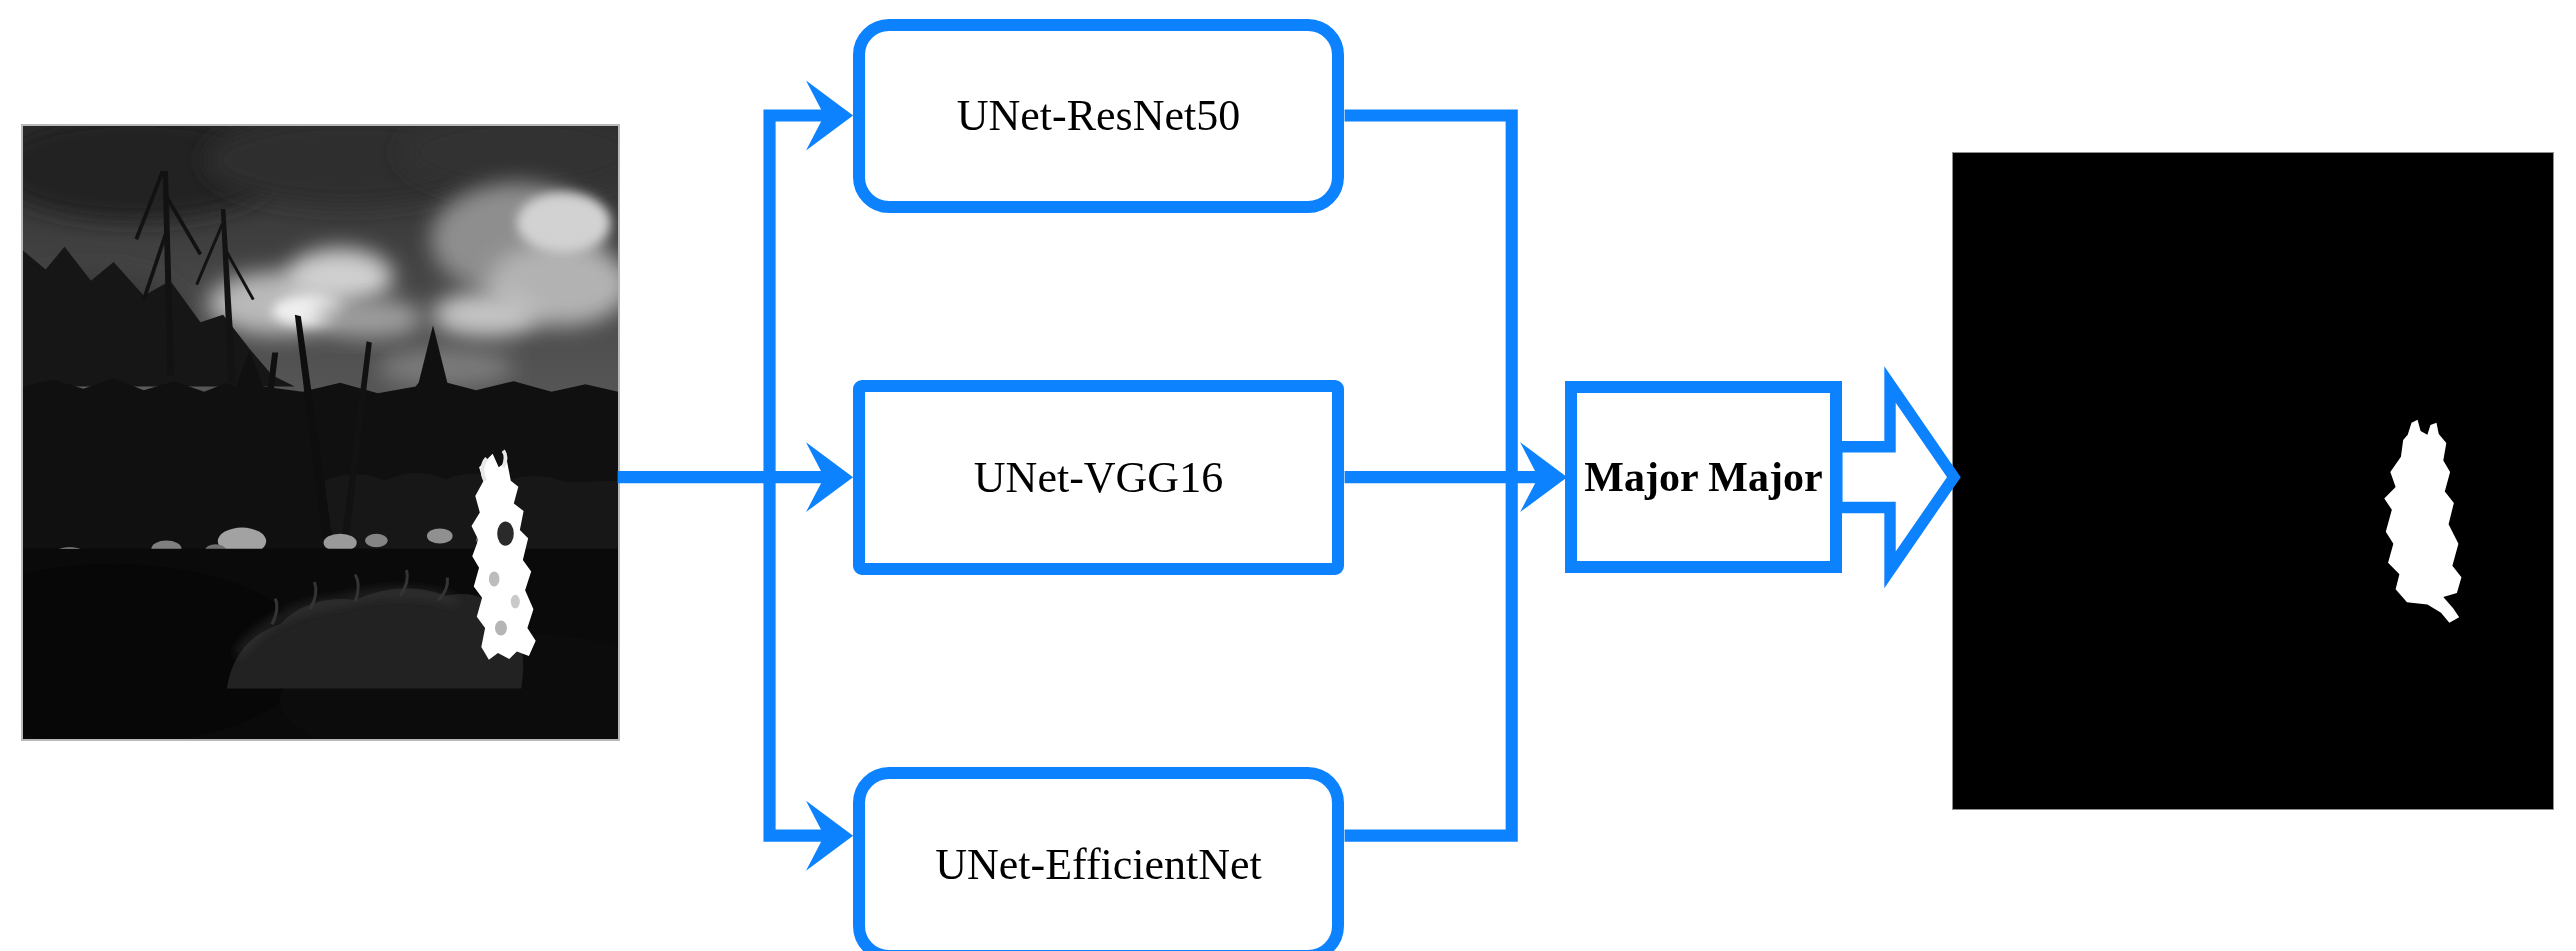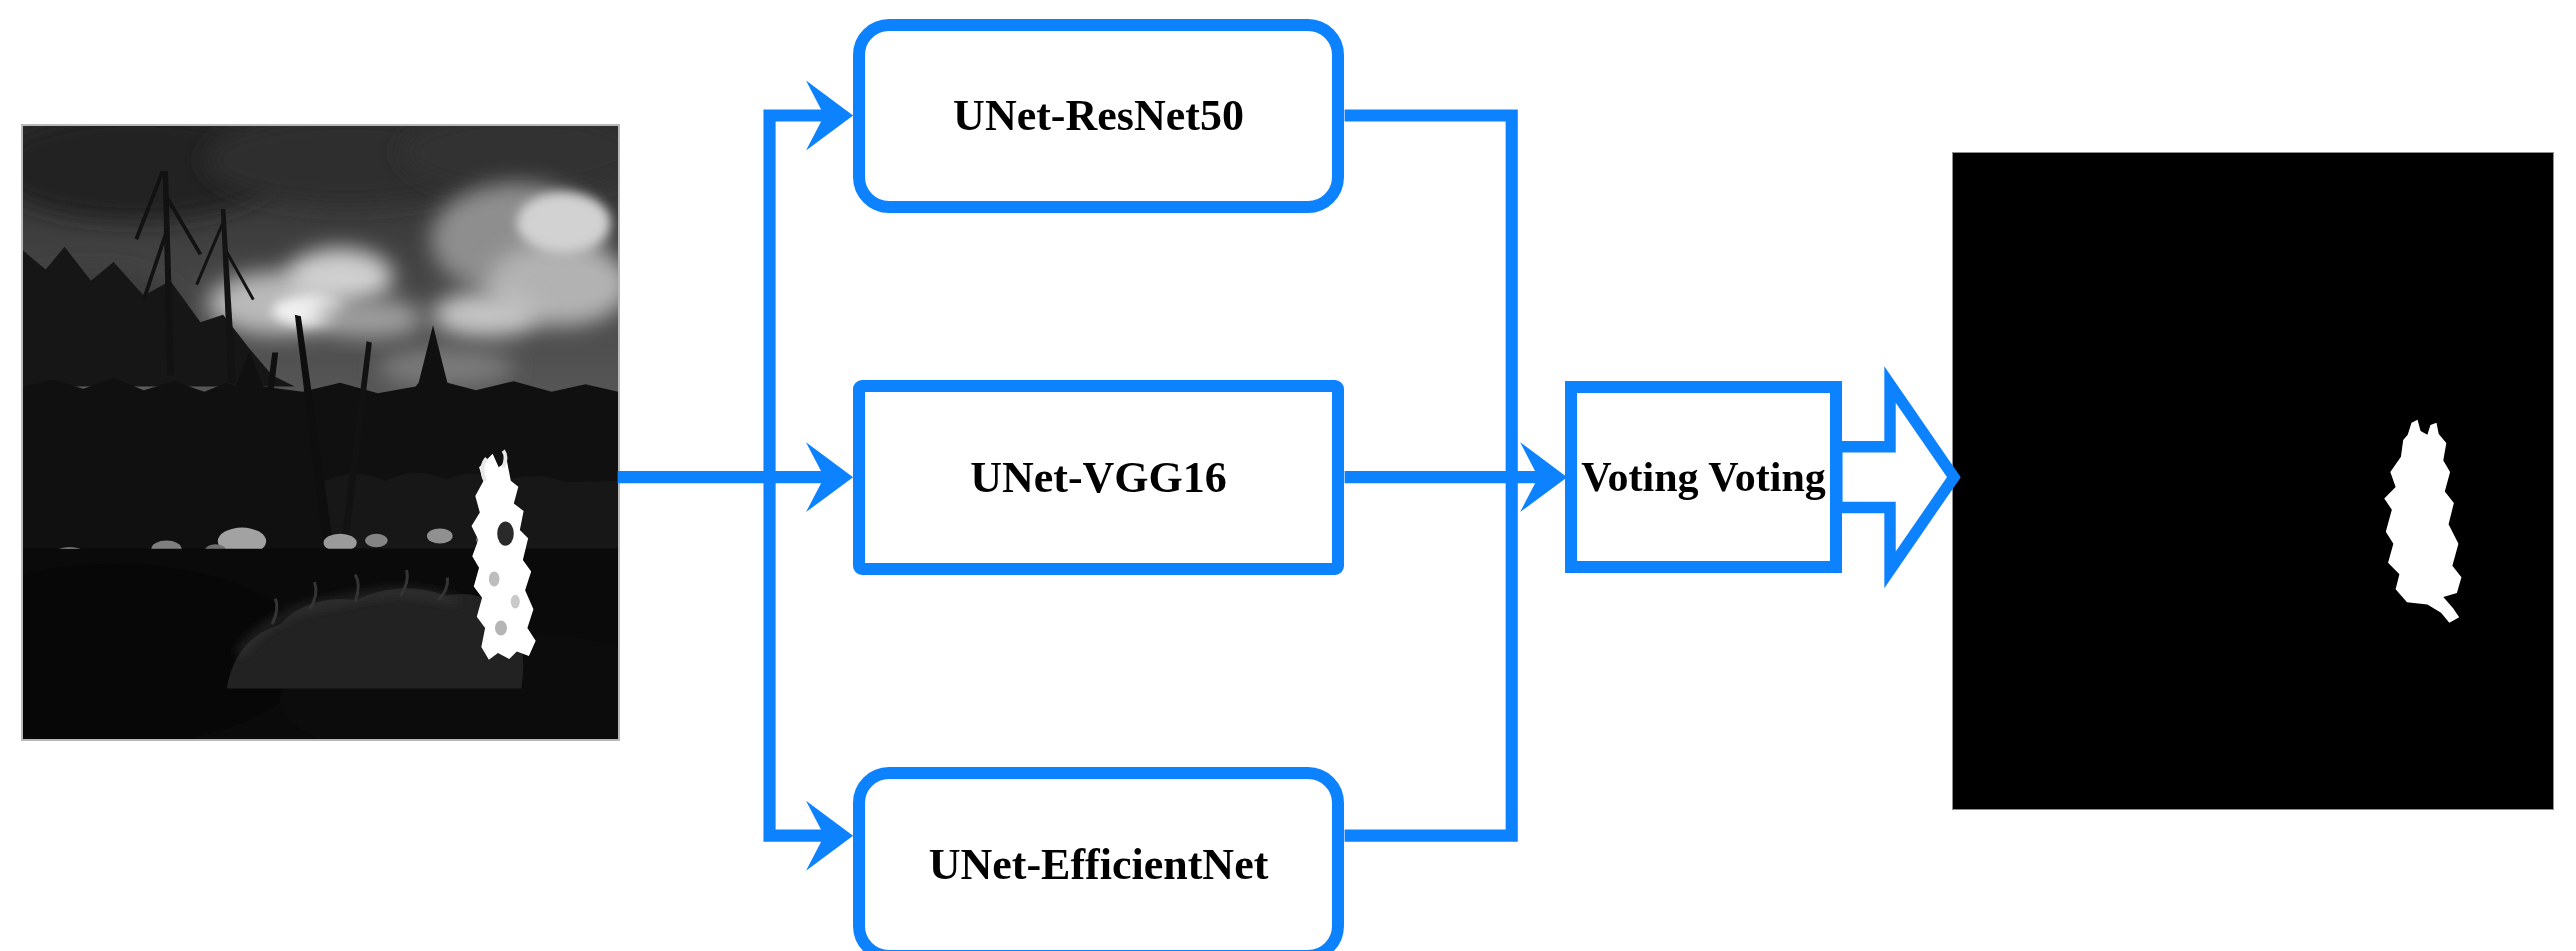--- a/index.html
+++ b/index.html
@@ -30,21 +30,21 @@
   }
   .model-box{
     position:absolute;left:853px;width:491px;
     background:#ffffff;
     border:12px solid var(--blue);
     border-radius:36px;
     box-sizing:border-box;
     display:flex;align-items:center;justify-content:center;
   }
   .model-box .label{
-    font-weight:bold;font-size:44px;color:var(--ink);line-height:1;
+    font-weight:normal;font-size:44px;color:var(--ink);line-height:1;
     letter-spacing:0px;white-space:nowrap;
   }
   .box-1{top:19px;height:194px;}
   .box-2{top:380px;height:195px;border-radius:9px;}
   .box-3{top:739px;height:195px;margin-top:28px;}
   .vote-box{
     position:absolute;left:1565px;top:381px;width:277px;height:192px;
     background:#ffffff;
     border:12px solid var(--blue);
     box-sizing:border-box;
@@ -170,17 +170,17 @@
     <span class="label">UNet-ResNet50</span>
   </div>
   <div class="model-box box-2">
     <span class="label">UNet-VGG16</span>
   </div>
   <div class="model-box box-3">
     <span class="label">UNet-EfficientNet</span>
   </div>
 
   <div class="vote-box">
-    <span class="label">Voting Voting</span>
+    <span class="label">Major Major</span>
   </div>
 
 </div>
 
 
 </body></html>

